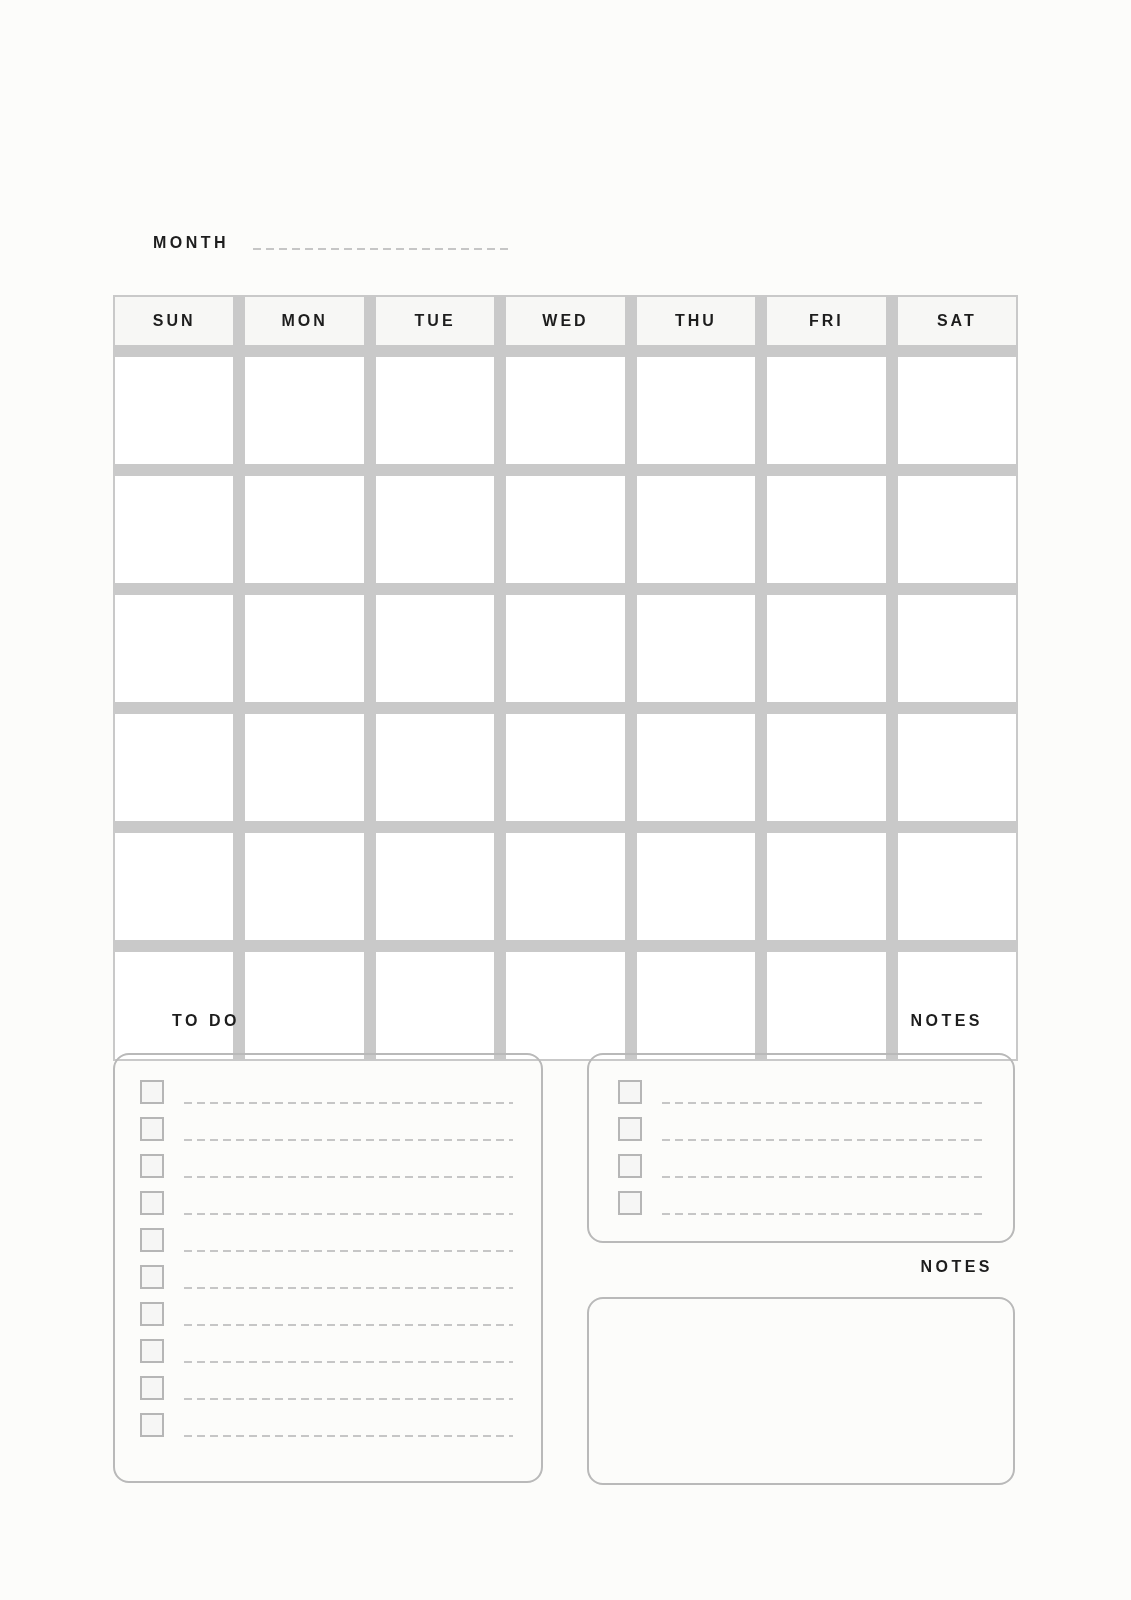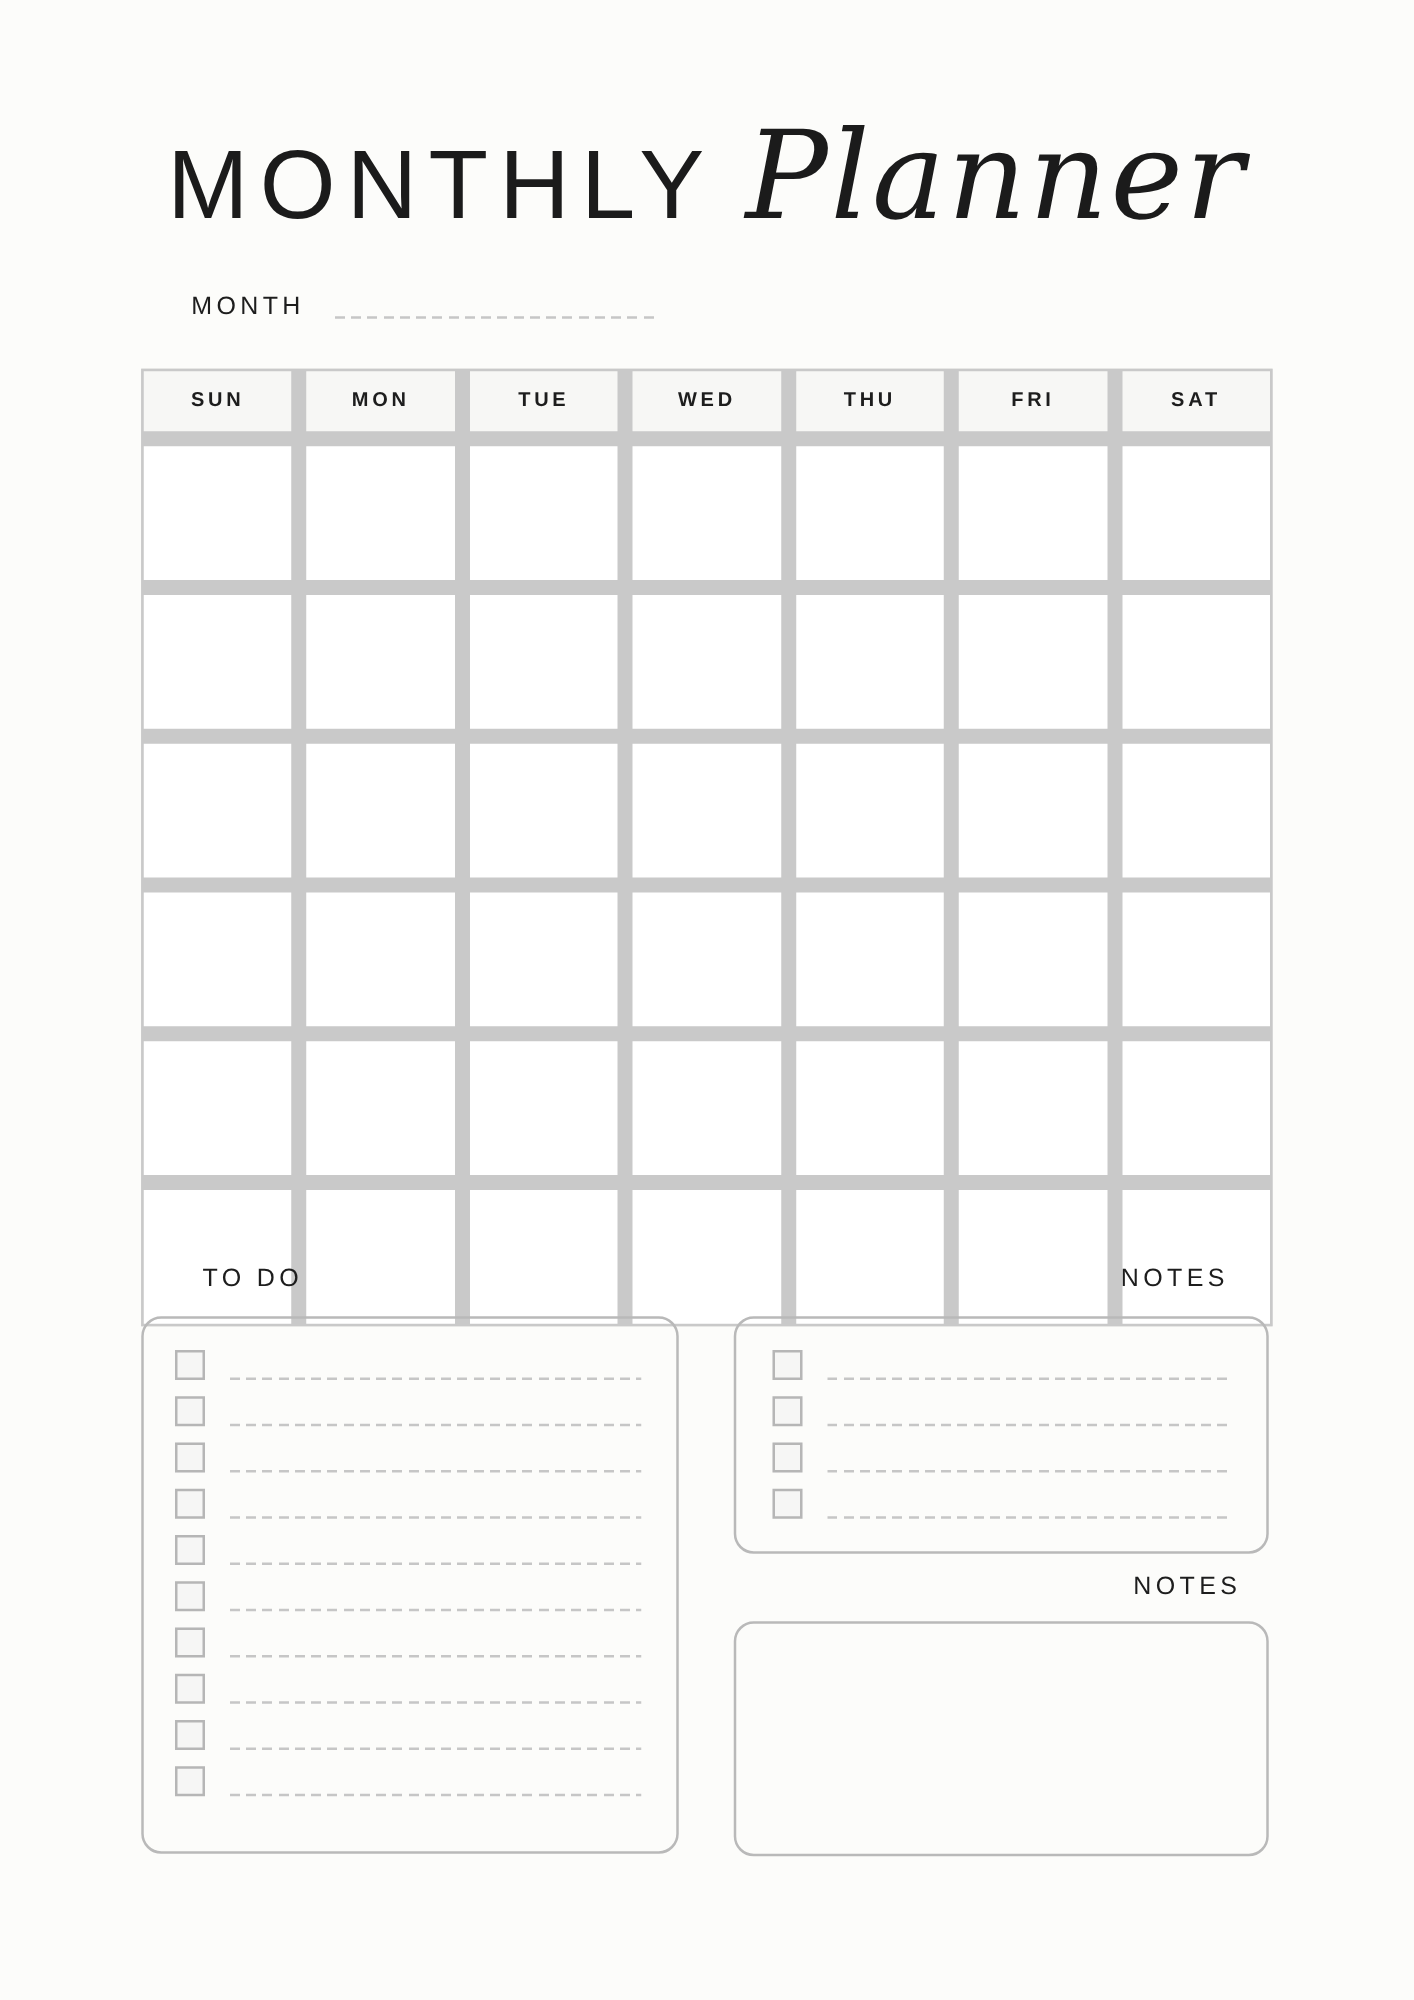--- a/index.html
+++ b/index.html
@@ -9,58 +9,54 @@
 
   
   .title-row { position:absolute; top:88px; left:0; right:0;
     display:flex; justify-content:center; align-items:baseline; }
   .title-main { font-size:78px; font-weight:300; letter-spacing:9px; color:#1b1b1b; line-height:1.3; }
   .title-script { font-family:"DejaVu Serif", serif; font-style:italic; font-weight:400;
     font-size:98px; color:#1b1b1b; margin-left:24px; line-height:1.1; letter-spacing:2px; }
 
   
   .month-row { position:absolute; left:153px; top:234px; display:flex; align-items:flex-end; }
-  .small-label { font-size:20px; font-weight:normal; letter-spacing:3.5px; color:#1d1d1d; }
+  .small-label { font-size:16px; font-weight:bold; letter-spacing:3.5px; color:#1d1d1d; }
   .month-dash { width:260px; height:2px; margin-left:24px; margin-bottom:2px;
     background:repeating-linear-gradient(90deg,#c6c6c6 0 8px,transparent 8px 13px); }
 
   
   .calendar { position:absolute; left:113px; top:295px; width:905px;
     display:grid; grid-template-columns:repeat(7,1fr);
     grid-template-rows:48px repeat(6,107px);
     gap:12px; background:#c9c9c9; border:2px solid #c9c9c9; }
   .cal-head { background:#f7f7f5; display:flex; align-items:center; justify-content:center; }
   .cal-head span { font-size:16px; font-weight:bold; letter-spacing:3px; color:#1d1d1d; }
   .cal-cell { background:#ffffff; }
   .cal-body { display:contents; }
 
   
-  .sec-label-left  { position:absolute; left:162px; top:1012px; }
+  .sec-label-left  { position:absolute; left:172px; top:1012px; }
   .sec-label-goals { position:absolute; right:148px; top:1012px; text-align:right; }
   .sec-label-notes { position:absolute; right:138px; top:1258px; text-align:right; }
 
   .round-box { position:absolute; border:2px solid #b9b9b9; border-radius:16px; background:transparent; }
   .todo-box  { left:113px; top:1053px; width:430px; height:430px; padding:25px 28px 0 25px; }
   .goals-box { left:587px; top:1053px; width:428px; height:190px; padding:25px 26px 0 29px; }
   .notes-box { left:587px; top:1297px; width:428px; height:188px; }
 
   .check-row { display:flex; align-items:flex-start; height:37px; }
   .checkbox { width:24px; height:24px; border:2px solid #b6b6b6; background:#f6f6f5; flex:0 0 auto; }
   .dash-line { flex:1; height:2px; margin-left:20px; margin-top:22px;
     background:repeating-linear-gradient(90deg,#c6c6c6 0 8px,transparent 8px 13px); }
 </style>
 </head>
 <body>
 
 <div class="page">
 
-  <div class="title-row">
-    <span class="title-main">MONTHLY</span>
-    <span class="title-script">Planner</span>
-  </div>
 
   <div class="month-row">
     <span class="small-label">MONTH</span>
     <div class="month-dash"></div>
   </div>
 
   <div class="calendar">
     <div class="cal-head">
         <span>SUN</span>
       </div>

